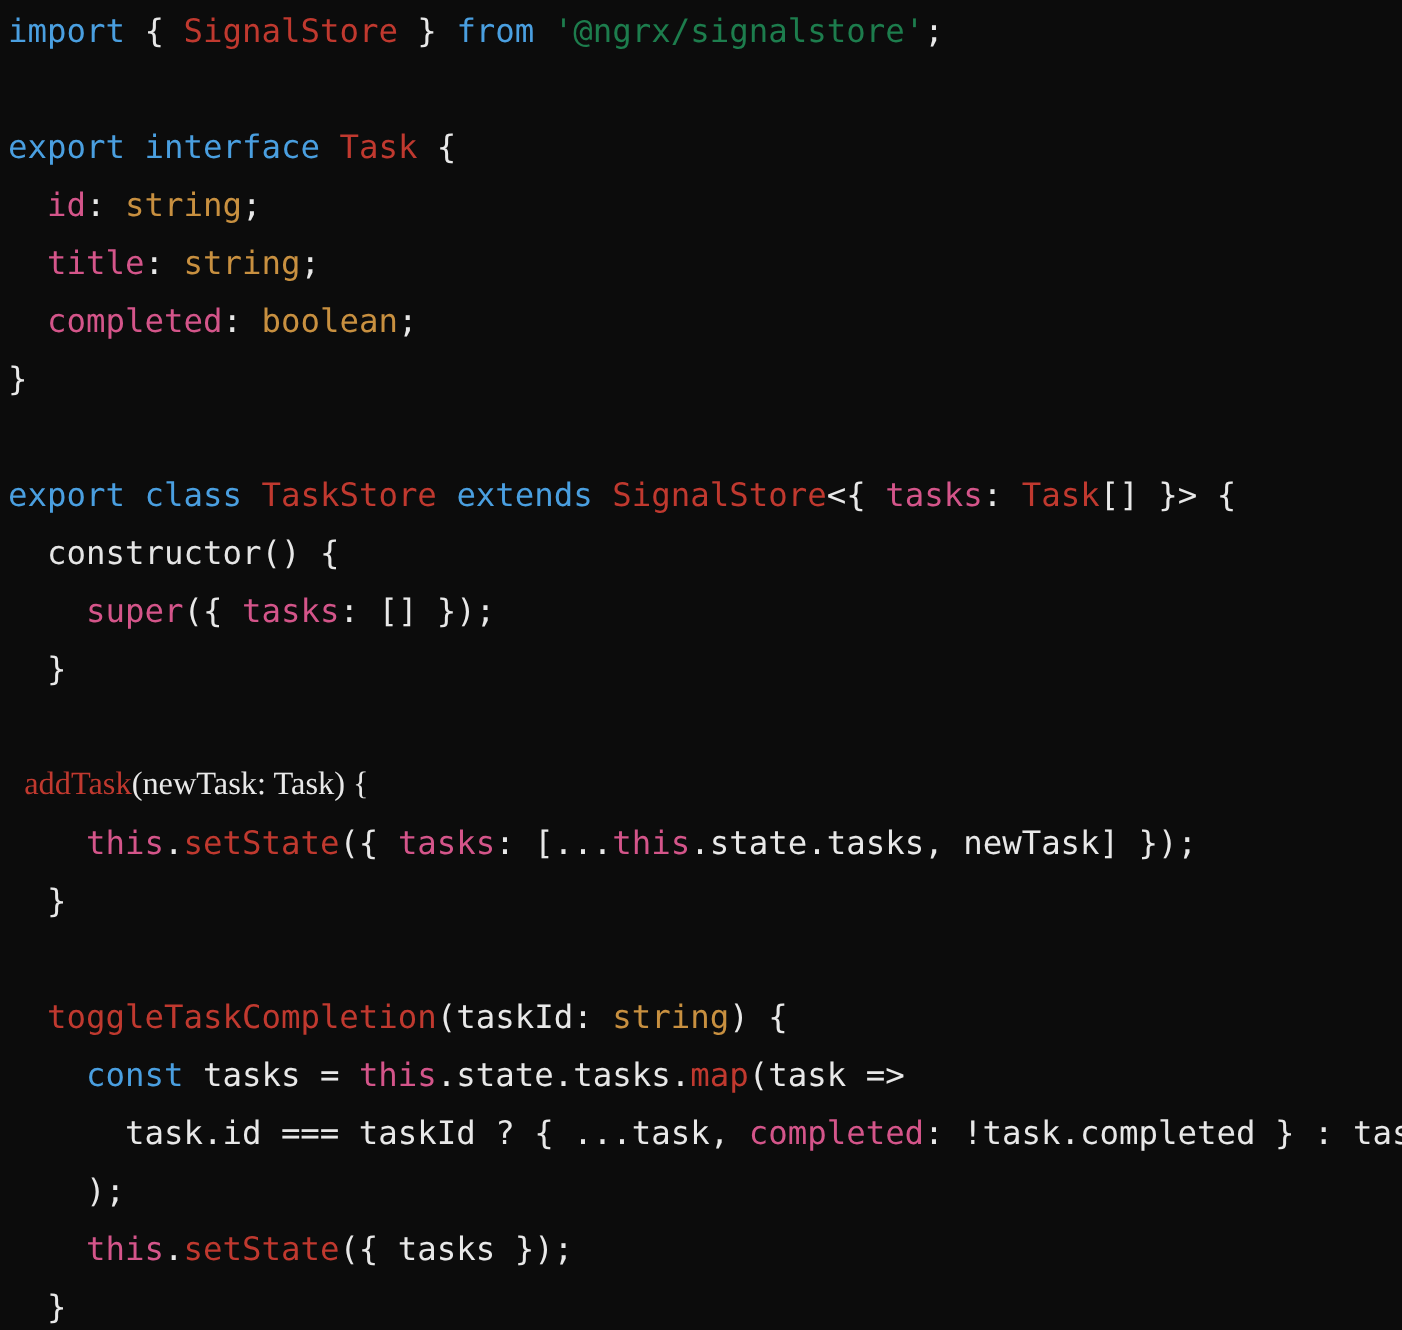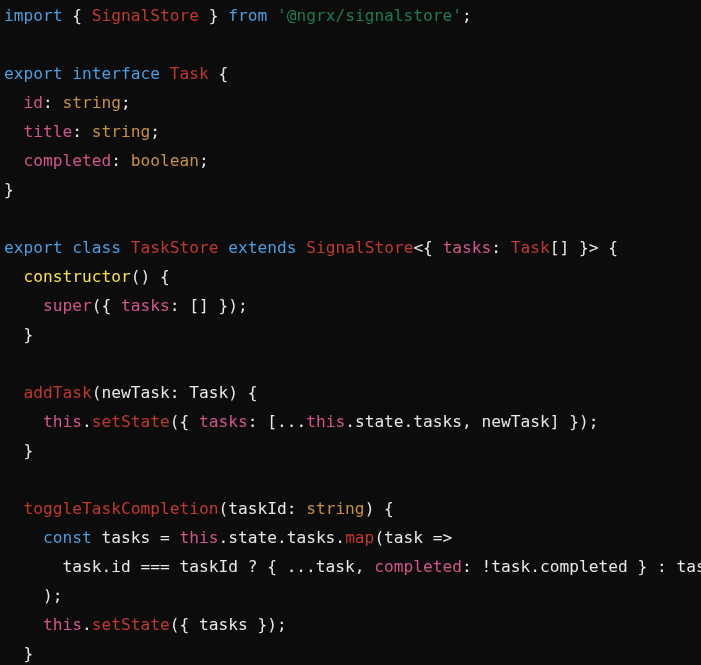--- a/index.html
+++ b/index.html
@@ -41,25 +41,25 @@
   <div id="code-container" style="background: rgb(12, 12, 12);">
       <div class="code-line" style="color: rgb(232, 232, 232); height: 29px; line-height: 29px;"><span class="tok" style="color: rgb(74, 159, 224);">import</span><span class="tok" style="color: rgb(232, 232, 232);"> { </span><span class="tok" style="color: rgb(192, 57, 47);">SignalStore</span><span class="tok" style="color: rgb(232, 232, 232);"> } </span><span class="tok" style="color: rgb(74, 159, 224);">from</span><span class="tok" style="color: rgb(232, 232, 232);"> </span><span class="tok" style="color: rgb(29, 125, 77);">'@ngrx/signalstore'</span><span class="tok" style="color: rgb(232, 232, 232);">;</span></div>
       <div class="code-line" style="color: rgb(232, 232, 232); height: 29px; line-height: 29px;">&nbsp;</div>
       <div class="code-line" style="color: rgb(232, 232, 232); height: 29px; line-height: 29px;"><span class="tok" style="color: rgb(74, 159, 224);">export</span><span class="tok" style="color: rgb(232, 232, 232);"> </span><span class="tok" style="color: rgb(74, 159, 224);">interface</span><span class="tok" style="color: rgb(232, 232, 232);"> </span><span class="tok" style="color: rgb(192, 57, 47);">Task</span><span class="tok" style="color: rgb(232, 232, 232);"> {</span></div>
       <div class="code-line" style="color: rgb(232, 232, 232); height: 29px; line-height: 29px;"><span class="tok" style="color: rgb(232, 232, 232);">  </span><span class="tok" style="color: rgb(212, 85, 138);">id</span><span class="tok" style="color: rgb(232, 232, 232);">: </span><span class="tok" style="color: rgb(200, 144, 64);">string</span><span class="tok" style="color: rgb(232, 232, 232);">;</span></div>
       <div class="code-line" style="color: rgb(232, 232, 232); height: 29px; line-height: 29px;"><span class="tok" style="color: rgb(232, 232, 232);">  </span><span class="tok" style="color: rgb(212, 85, 138);">title</span><span class="tok" style="color: rgb(232, 232, 232);">: </span><span class="tok" style="color: rgb(200, 144, 64);">string</span><span class="tok" style="color: rgb(232, 232, 232);">;</span></div>
       <div class="code-line" style="color: rgb(232, 232, 232); height: 29px; line-height: 29px;"><span class="tok" style="color: rgb(232, 232, 232);">  </span><span class="tok" style="color: rgb(212, 85, 138);">completed</span><span class="tok" style="color: rgb(232, 232, 232);">: </span><span class="tok" style="color: rgb(200, 144, 64);">boolean</span><span class="tok" style="color: rgb(232, 232, 232);">;</span></div>
       <div class="code-line" style="color: rgb(232, 232, 232); height: 29px; line-height: 29px;"><span class="tok" style="color: rgb(232, 232, 232);">}</span></div>
       <div class="code-line" style="color: rgb(232, 232, 232); height: 29px; line-height: 29px;">&nbsp;</div>
       <div class="code-line" style="color: rgb(232, 232, 232); height: 29px; line-height: 29px;"><span class="tok" style="color: rgb(74, 159, 224);">export</span><span class="tok" style="color: rgb(232, 232, 232);"> </span><span class="tok" style="color: rgb(74, 159, 224);">class</span><span class="tok" style="color: rgb(232, 232, 232);"> </span><span class="tok" style="color: rgb(192, 57, 47);">TaskStore</span><span class="tok" style="color: rgb(232, 232, 232);"> </span><span class="tok" style="color: rgb(74, 159, 224);">extends</span><span class="tok" style="color: rgb(232, 232, 232);"> </span><span class="tok" style="color: rgb(192, 57, 47);">SignalStore</span><span class="tok" style="color: rgb(232, 232, 232);">&lt;{ </span><span class="tok" style="color: rgb(212, 85, 138);">tasks</span><span class="tok" style="color: rgb(232, 232, 232);">: </span><span class="tok" style="color: rgb(192, 57, 47);">Task</span><span class="tok" style="color: rgb(232, 232, 232);">[] }&gt; {</span></div>
-      <div class="code-line" style="color: rgb(232, 232, 232); height: 29px; line-height: 29px;"><span class="tok" style="color: rgb(232, 232, 232);">  </span><span class="tok" style="color: #fde047; text-align: center;">constructor</span><span class="tok" style="color: rgb(232, 232, 232);">() {</span></div>
+      <div class="code-line" style="color: rgb(232, 232, 232); height: 29px; line-height: 29px;"><span class="tok" style="color: rgb(232, 232, 232);">  </span><span class="tok" style="color: #e5e5e5; text-align: center;">constructor</span><span class="tok" style="color: rgb(232, 232, 232);">() {</span></div>
       <div class="code-line" style="color: rgb(232, 232, 232); height: 29px; line-height: 29px;"><span class="tok" style="color: rgb(232, 232, 232);">    </span><span class="tok" style="color: rgb(212, 85, 138);">super</span><span class="tok" style="color: rgb(232, 232, 232);">({ </span><span class="tok" style="color: rgb(212, 85, 138);">tasks</span><span class="tok" style="color: rgb(232, 232, 232);">: [] });</span></div>
       <div class="code-line" style="color: rgb(232, 232, 232); height: 29px; line-height: 29px;"><span class="tok" style="color: rgb(232, 232, 232);">  }</span></div>
       <div class="code-line" style="color: rgb(232, 232, 232); height: 29px; line-height: 29px;">&nbsp;</div>
-      <div class="code-line" style="color: rgb(232, 232, 232); height: 29px; line-height: 29px;"><span class="tok" style="color: rgb(232, 232, 232);">  </span><span class="tok" style="color: rgb(192, 57, 47);">addTask</span><span class="tok" style="color: rgb(232, 232, 232);">(newTask: Task) {</span></div>
+      <div class="code-line" style="color: rgb(232, 232, 232); height: 29px; line-height: 29px; font-family: Liberation Serif, serif;"><span class="tok" style="color: rgb(232, 232, 232);">  </span><span class="tok" style="color: rgb(192, 57, 47);">addTask</span><span class="tok" style="color: rgb(232, 232, 232);">(newTask: Task) {</span></div>
       <div class="code-line" style="color: rgb(232, 232, 232); height: 29px; line-height: 29px;"><span class="tok" style="color: rgb(232, 232, 232);">    </span><span class="tok" style="color: rgb(212, 85, 138);">this</span><span class="tok" style="color: rgb(232, 232, 232);">.</span><span class="tok" style="color: rgb(192, 57, 47);">setState</span><span class="tok" style="color: rgb(232, 232, 232);">({ </span><span class="tok" style="color: rgb(212, 85, 138);">tasks</span><span class="tok" style="color: rgb(232, 232, 232);">: [...</span><span class="tok" style="color: rgb(212, 85, 138);">this</span><span class="tok" style="color: rgb(232, 232, 232);">.state.tasks, newTask] });</span></div>
       <div class="code-line" style="color: rgb(232, 232, 232); height: 29px; line-height: 29px;"><span class="tok" style="color: rgb(232, 232, 232);">  }</span></div>
       <div class="code-line" style="color: rgb(232, 232, 232); height: 29px; line-height: 29px;">&nbsp;</div>
       <div class="code-line" style="color: rgb(232, 232, 232); height: 29px; line-height: 29px;"><span class="tok" style="color: rgb(232, 232, 232);">  </span><span class="tok" style="color: rgb(192, 57, 47);">toggleTaskCompletion</span><span class="tok" style="color: rgb(232, 232, 232);">(taskId: </span><span class="tok" style="color: rgb(200, 144, 64);">string</span><span class="tok" style="color: rgb(232, 232, 232);">) {</span></div>
       <div class="code-line" style="color: rgb(232, 232, 232); height: 29px; line-height: 29px;"><span class="tok" style="color: rgb(232, 232, 232);">    </span><span class="tok" style="color: rgb(74, 159, 224);">const</span><span class="tok" style="color: rgb(232, 232, 232);"> tasks = </span><span class="tok" style="color: rgb(212, 85, 138);">this</span><span class="tok" style="color: rgb(232, 232, 232);">.state.tasks.</span><span class="tok" style="color: rgb(192, 57, 47);">map</span><span class="tok" style="color: rgb(232, 232, 232);">(task =&gt;</span></div>
       <div class="code-line" style="color: rgb(232, 232, 232); height: 29px; line-height: 29px;"><span class="tok" style="color: rgb(232, 232, 232);">      task.id === taskId ? { ...task, </span><span class="tok" style="color: rgb(212, 85, 138);">completed</span><span class="tok" style="color: rgb(232, 232, 232);">: !task.completed } : task</span></div>
       <div class="code-line" style="color: rgb(232, 232, 232); height: 29px; line-height: 29px;"><span class="tok" style="color: rgb(232, 232, 232);">    );</span></div>
       <div class="code-line" style="color: rgb(232, 232, 232); height: 29px; line-height: 29px;"><span class="tok" style="color: rgb(232, 232, 232);">    </span><span class="tok" style="color: rgb(212, 85, 138);">this</span><span class="tok" style="color: rgb(232, 232, 232);">.</span><span class="tok" style="color: rgb(192, 57, 47);">setState</span><span class="tok" style="color: rgb(232, 232, 232);">({ tasks });</span></div>
       <div class="code-line" style="color: rgb(232, 232, 232); height: 29px; line-height: 29px;"><span class="tok" style="color: rgb(232, 232, 232);">  }</span></div>
     </div>

